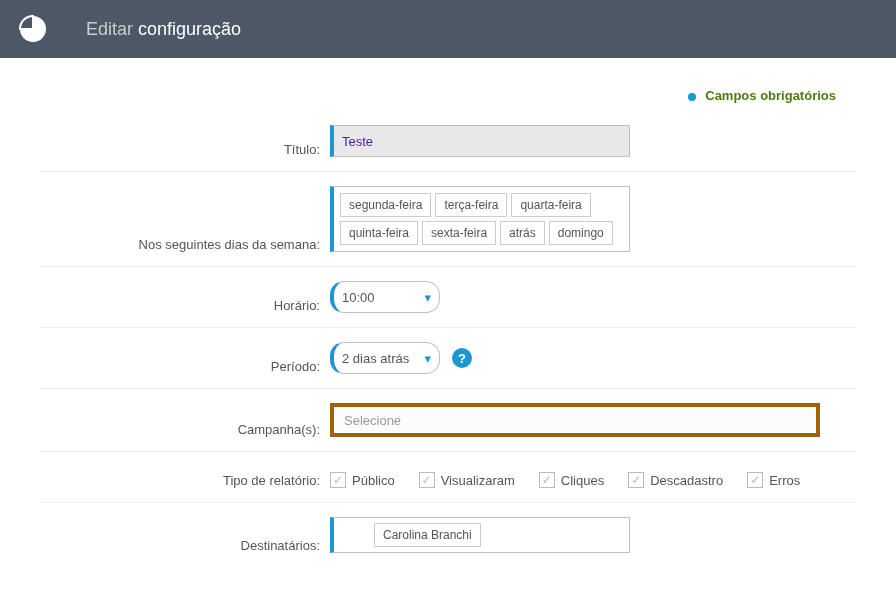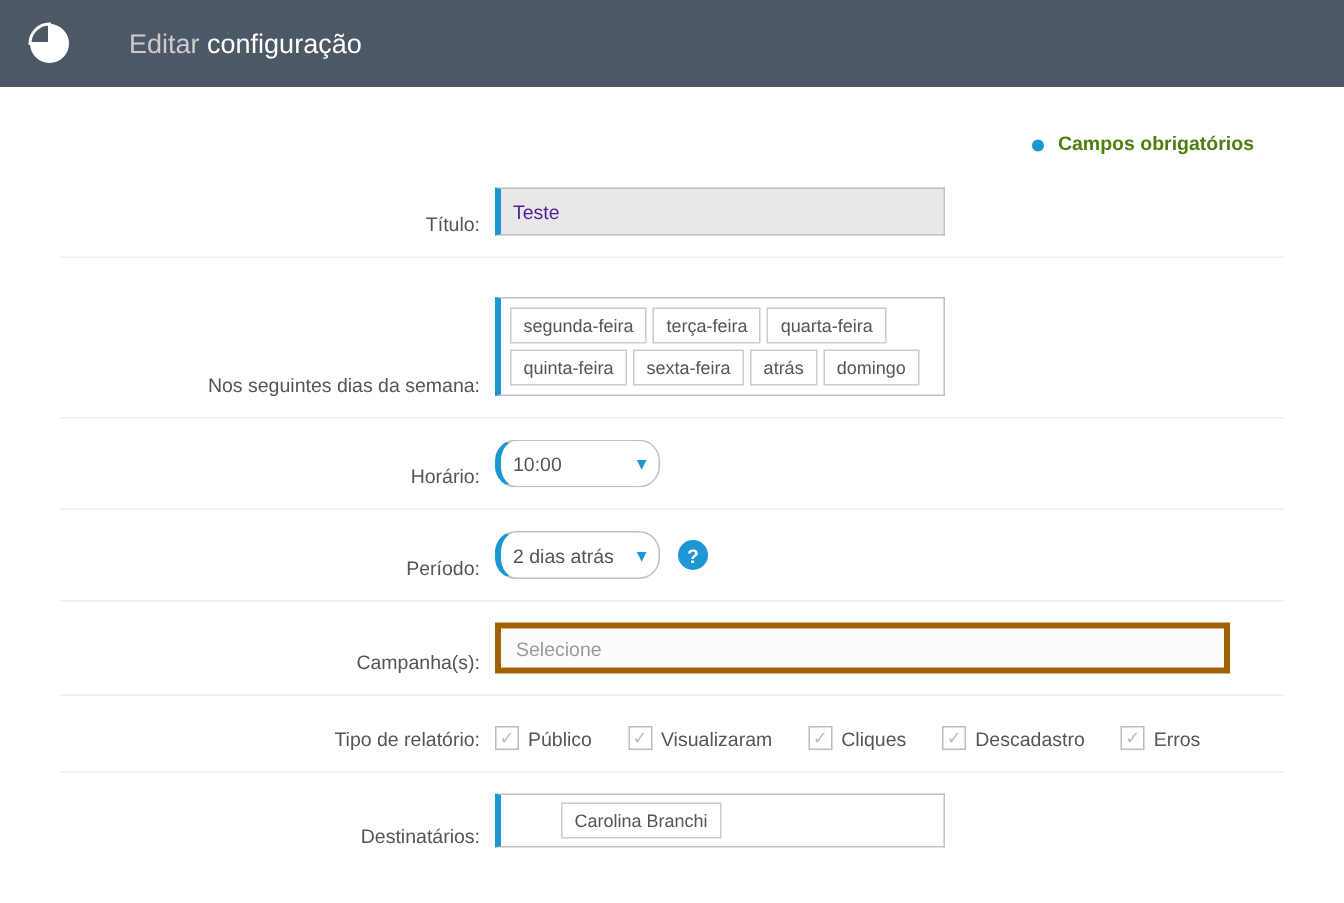--- a/index.html
+++ b/index.html
@@ -87,21 +87,20 @@
     }
     .req-input.titulo { width: 300px; }
     .days-box {
       border: 1px solid #c0c0c0;
       border-left: 4px solid #1c97d4;
       padding: 6px;
       width: 300px;
       display: flex;
       flex-wrap: wrap;
       gap: 4px;
-      margin-top: 12px;
     }
     .day-tag {
       border: 1px solid #ccc;
       background: #fff;
       padding: 4px 8px;
       font-size: 12px;
       color: #555;
       cursor: pointer;
     }
     .select-wrap {

